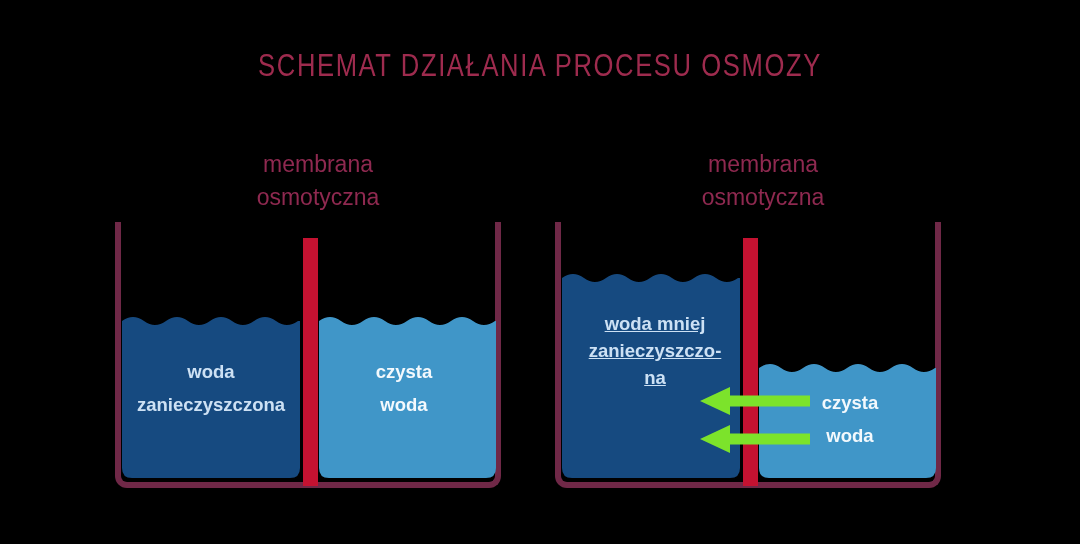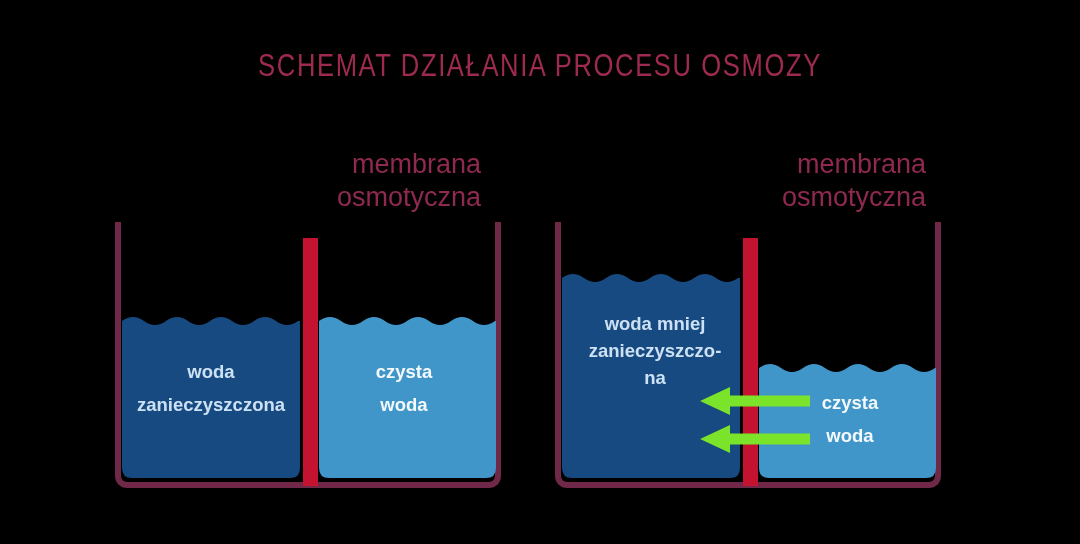--- a/index.html
+++ b/index.html
@@ -21,22 +21,22 @@
     letter-spacing: 2px;
     color: var(--title);
     transform: scaleX(0.8);
     transform-origin: center;
     white-space: nowrap;
   }
   .membrane-label {
     position: absolute;
     top: 148px;
     width: 326px;
-    text-align: right;
-    font-size: 27px;
+    text-align: center;
+    font-size: 23px;
     line-height: 33px;
     color: var(--membrane-label);
     white-space: pre-line;
   }
   .membrane-label.left  { left: 155px; }
   .membrane-label.right { left: 600px; }
 
   .tank {
     position: absolute;
     top: 222px;
@@ -69,21 +69,21 @@
     white-space: pre-line;
     font-weight: 700;
     font-size: 18.5px;
     line-height: 33px;
   }
   .water-label.on-dirty { color: var(--label-on-dirty); }
   .water-label.on-clean { color: var(--label-on-clean); }
 
   .tank-left  .water-label.on-dirty { left: 0;     top: 133px; width: 180px; }
   .tank-left  .water-label.on-clean { left: 198px; top: 133px; width: 170px; }
-  .tank-right .water-label.on-dirty { left: 2px;   top: 88px;  width: 184px; line-height: 27px; }
+  .tank-right .water-label.on-dirty { left: 2px;   top: 88px;  width: 184px; line-height: 27px; text-decoration: underline; }
   .tank-right .water-label.on-clean { left: 234px; top: 164px; width: 110px; }
 
   .arrows { position: absolute; left: 0; top: 0; width: 374px; height: 260px; }
 </style>
 </head>
 <body>
 
 <div class="stage">
 
   <h1 class="title">SCHEMAT DZIAŁANIA PROCESU OSMOZY</h1>

